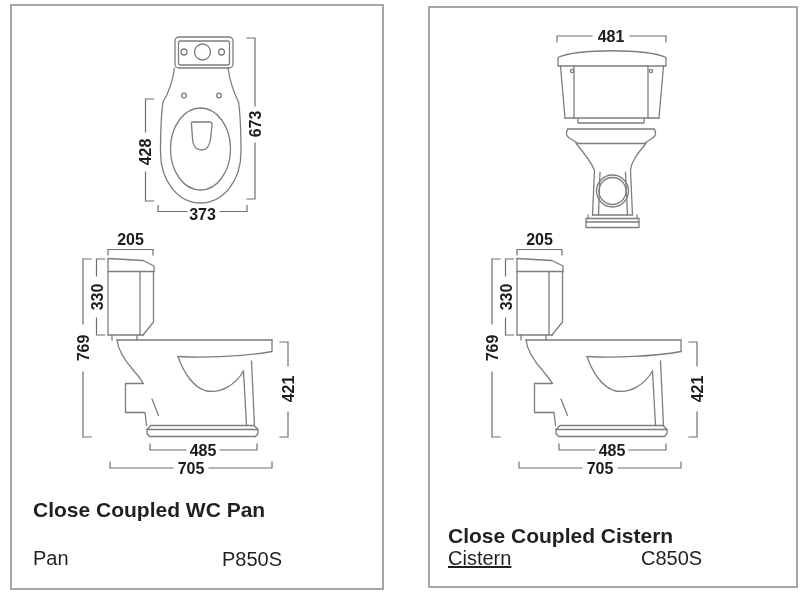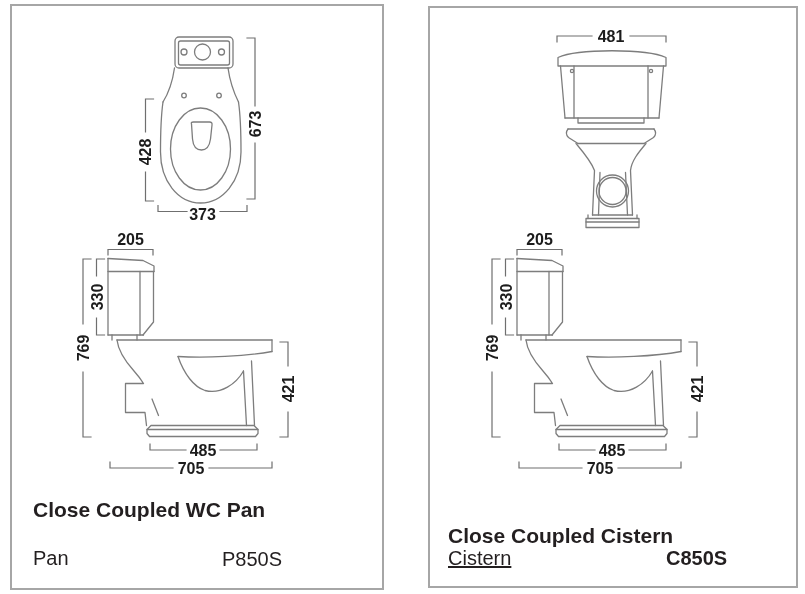--- a/index.html
+++ b/index.html
@@ -136,15 +136,15 @@
       <text class="dim" x="600" y="474" text-anchor="middle">705</text>
     </g>
   </svg>
 
   <div class="txt title" style="left:33px;top:498px;">Close Coupled WC Pan</div>
   <div class="txt product" style="left:33px;top:547px;">Pan</div>
   <div class="txt product" style="left:222px;top:521px;margin-top:27px;">P850S</div>
 
   <div class="txt title" style="left:448px;top:524px;">Close Coupled Cistern</div>
   <div class="txt product" style="left:448px;top:547px;text-decoration:underline;">Cistern</div>
-  <div class="txt product" style="left:666px;top:547px;font-weight:bold;">C850S</div>
+  <div class="txt product" style="left:641px;top:547px;">C850S</div>
 
 </div>
 
 </body></html>

